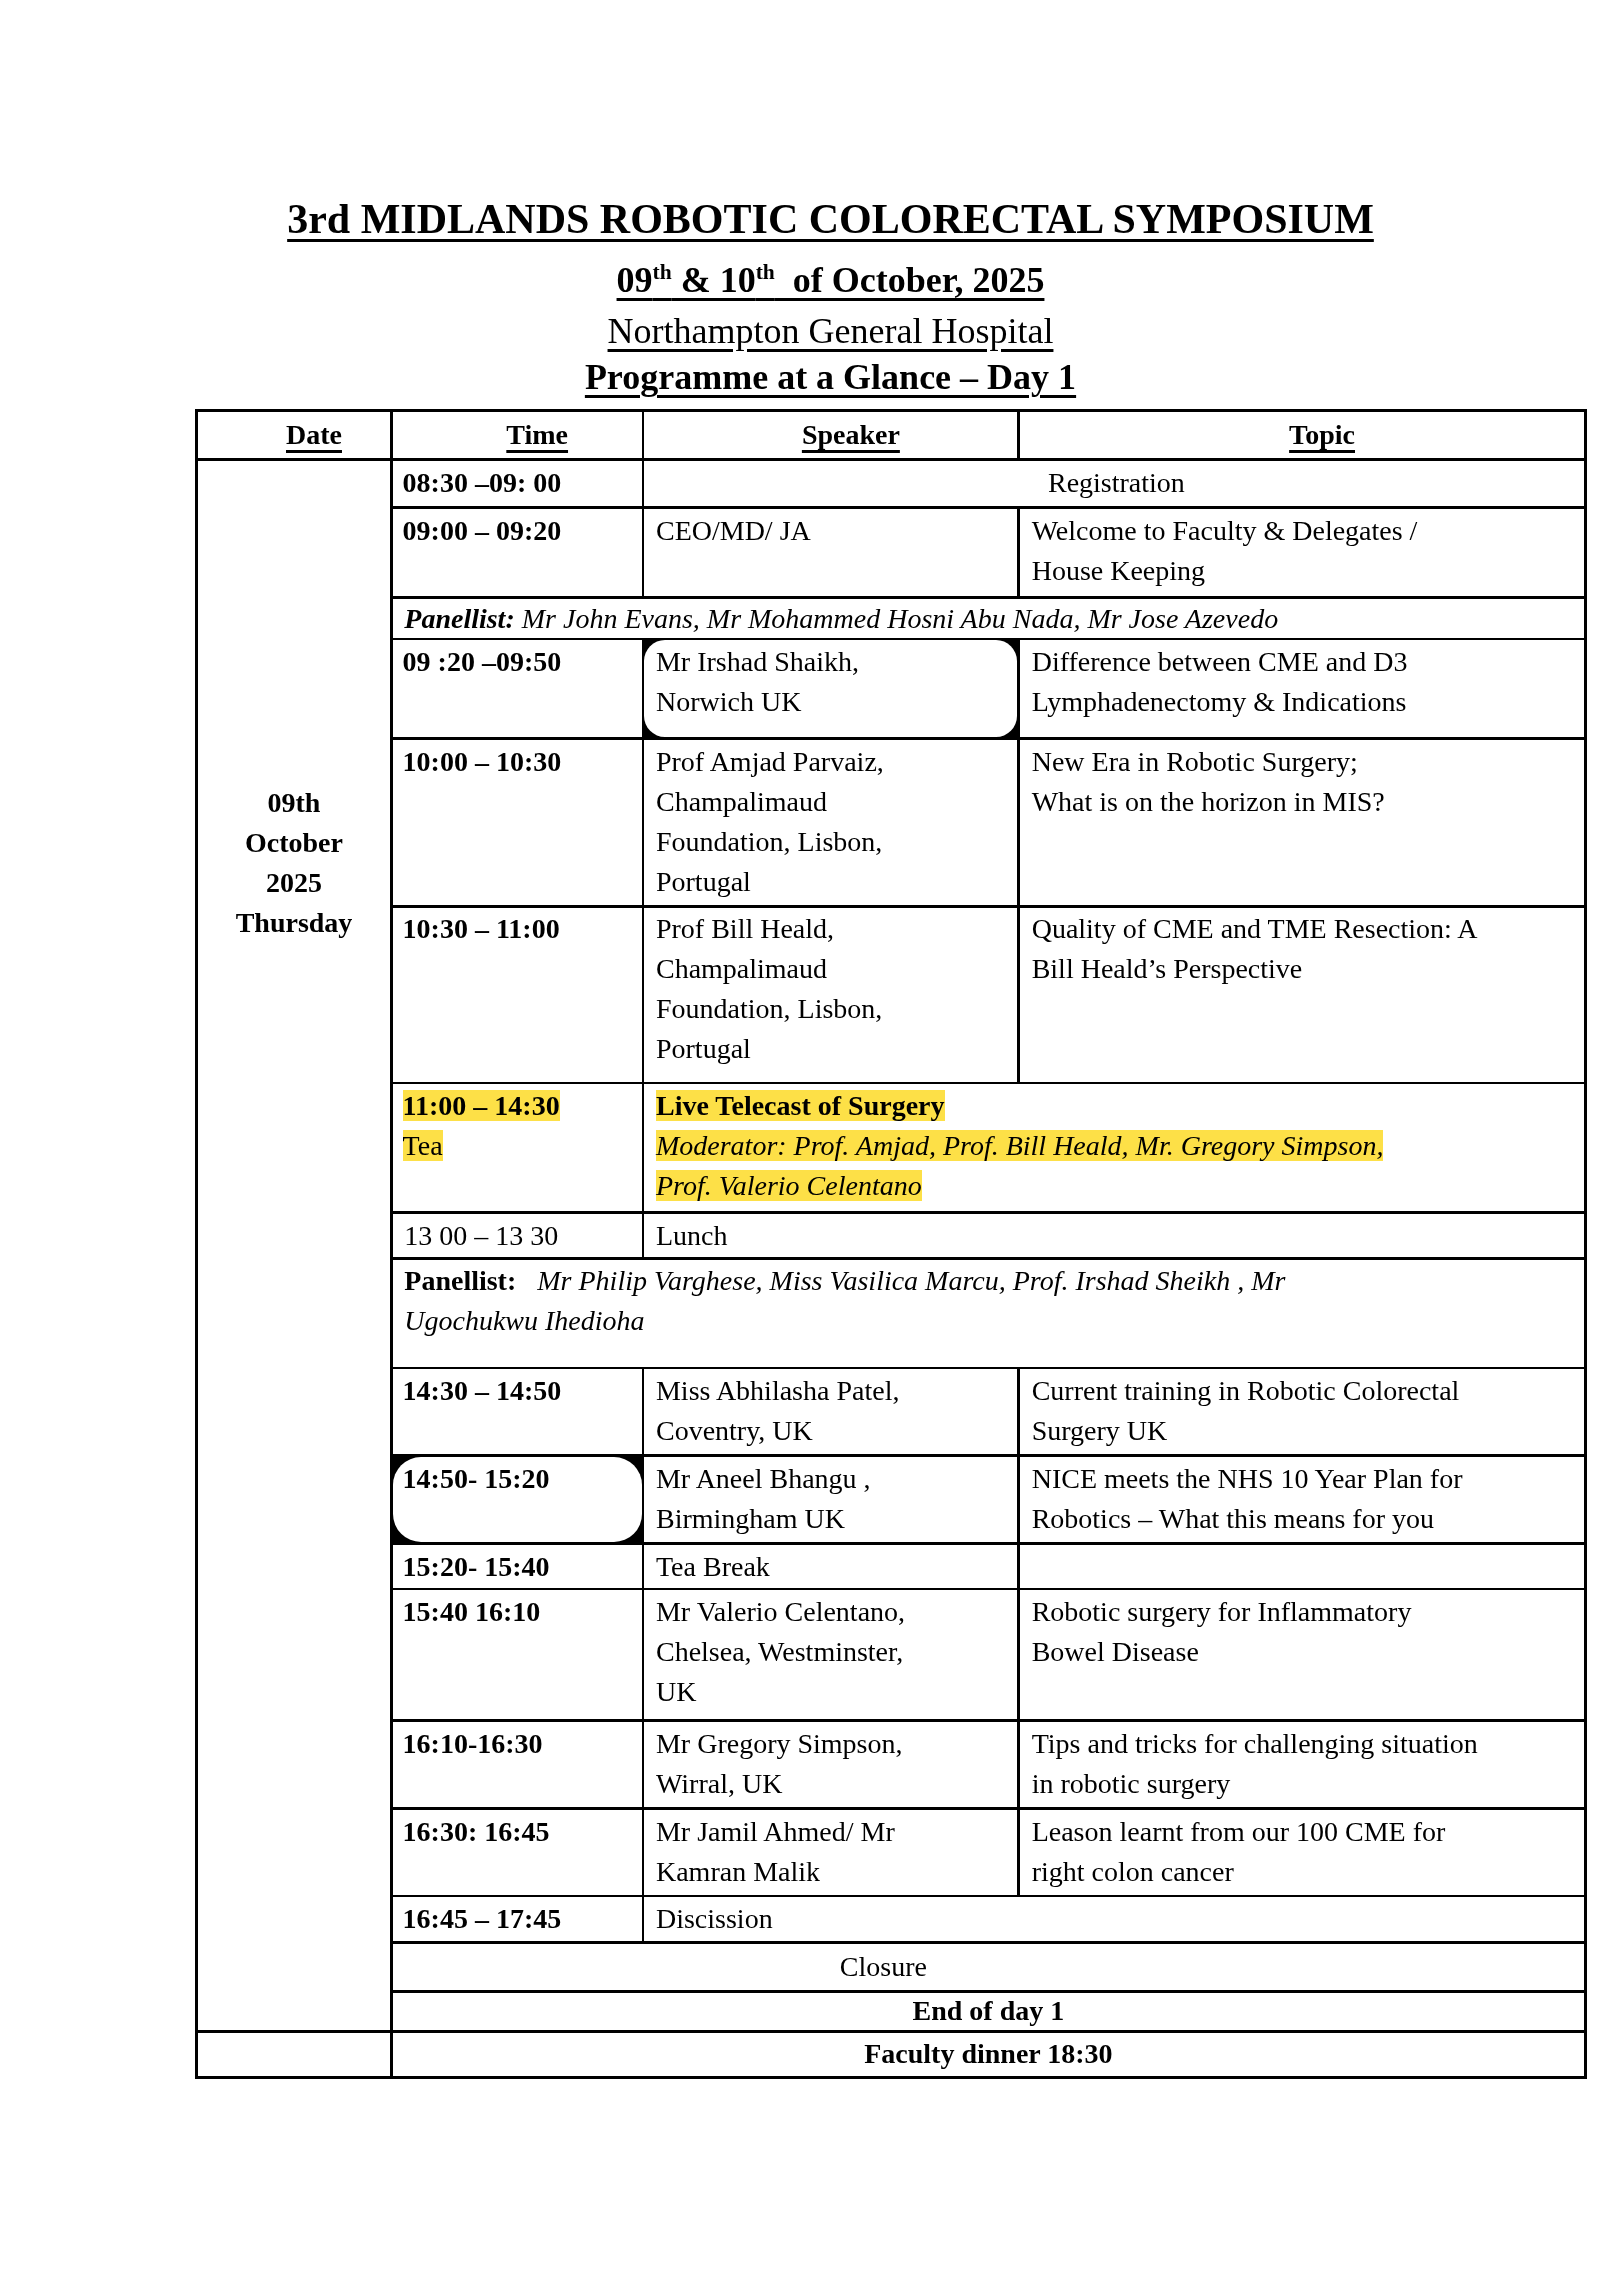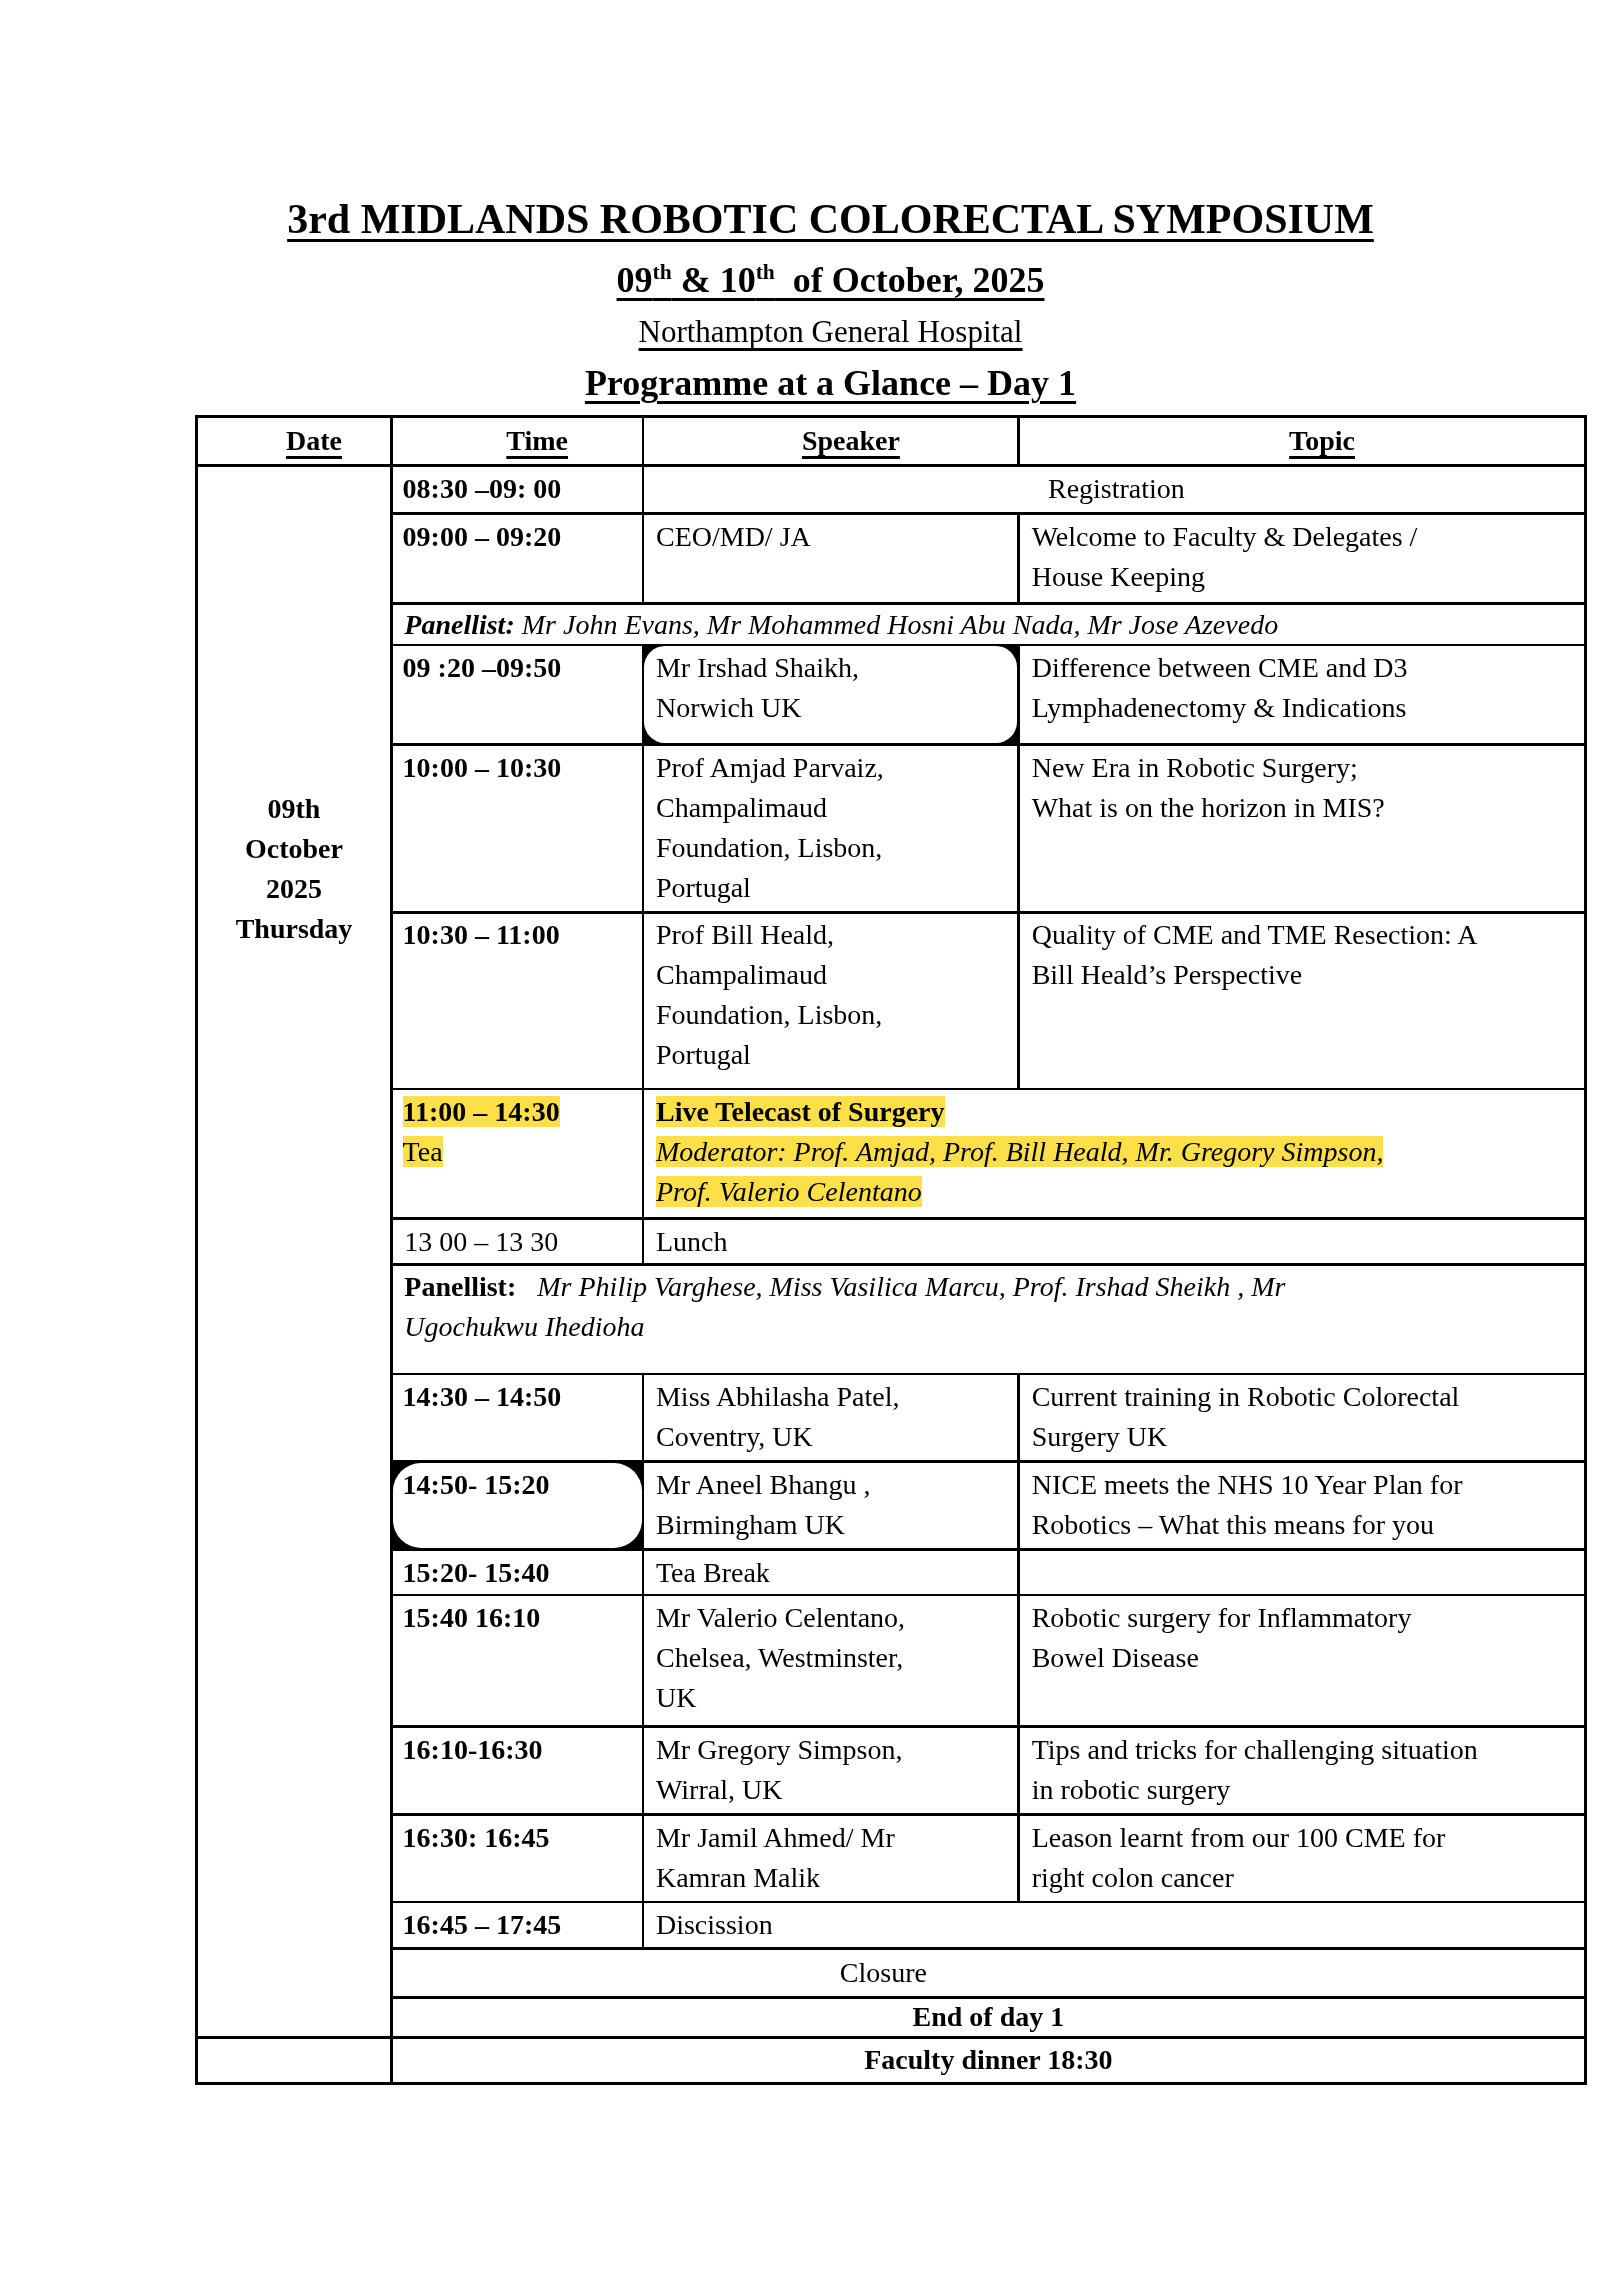--- a/index.html
+++ b/index.html
@@ -17,21 +17,21 @@
   }
   .u {
     text-decoration: underline;
     text-decoration-thickness: 2.7px;
     text-underline-offset: 6.3px;
     padding-left: 40px;
   }
   .doc-title    { font-size: 42px; font-weight: bold; line-height: 48px; margin-bottom: 7.2px; }
   .doc-date     { font-size: 36px; font-weight: bold; line-height: 45px; margin-bottom: 6.3px; }
   .doc-date sup { font-size: 21.5px; vertical-align: super; }
-  .doc-venue    { font-size: 31px; font-weight: normal; line-height: 45px; margin-bottom: 7px; }
+  .doc-venue    { font-size: 36px; font-weight: normal; line-height: 45px; margin-bottom: 1px; }
   .doc-subtitle { font-size: 36px; font-weight: bold; line-height: 45px; }
 
   .tbl {
     margin-left: 195px;
     margin-top: 9px;
     display: grid;
     width: max-content;
     grid-template-columns: 192px 249px 373px 564px;
     grid-template-rows: 46px 45px 87px 39px 97px 165px 174px 127px 43px 107px 85px 85px 43px 129px 85px 85px 44px 46px 37px 43px;
     gap: 2.7px;

